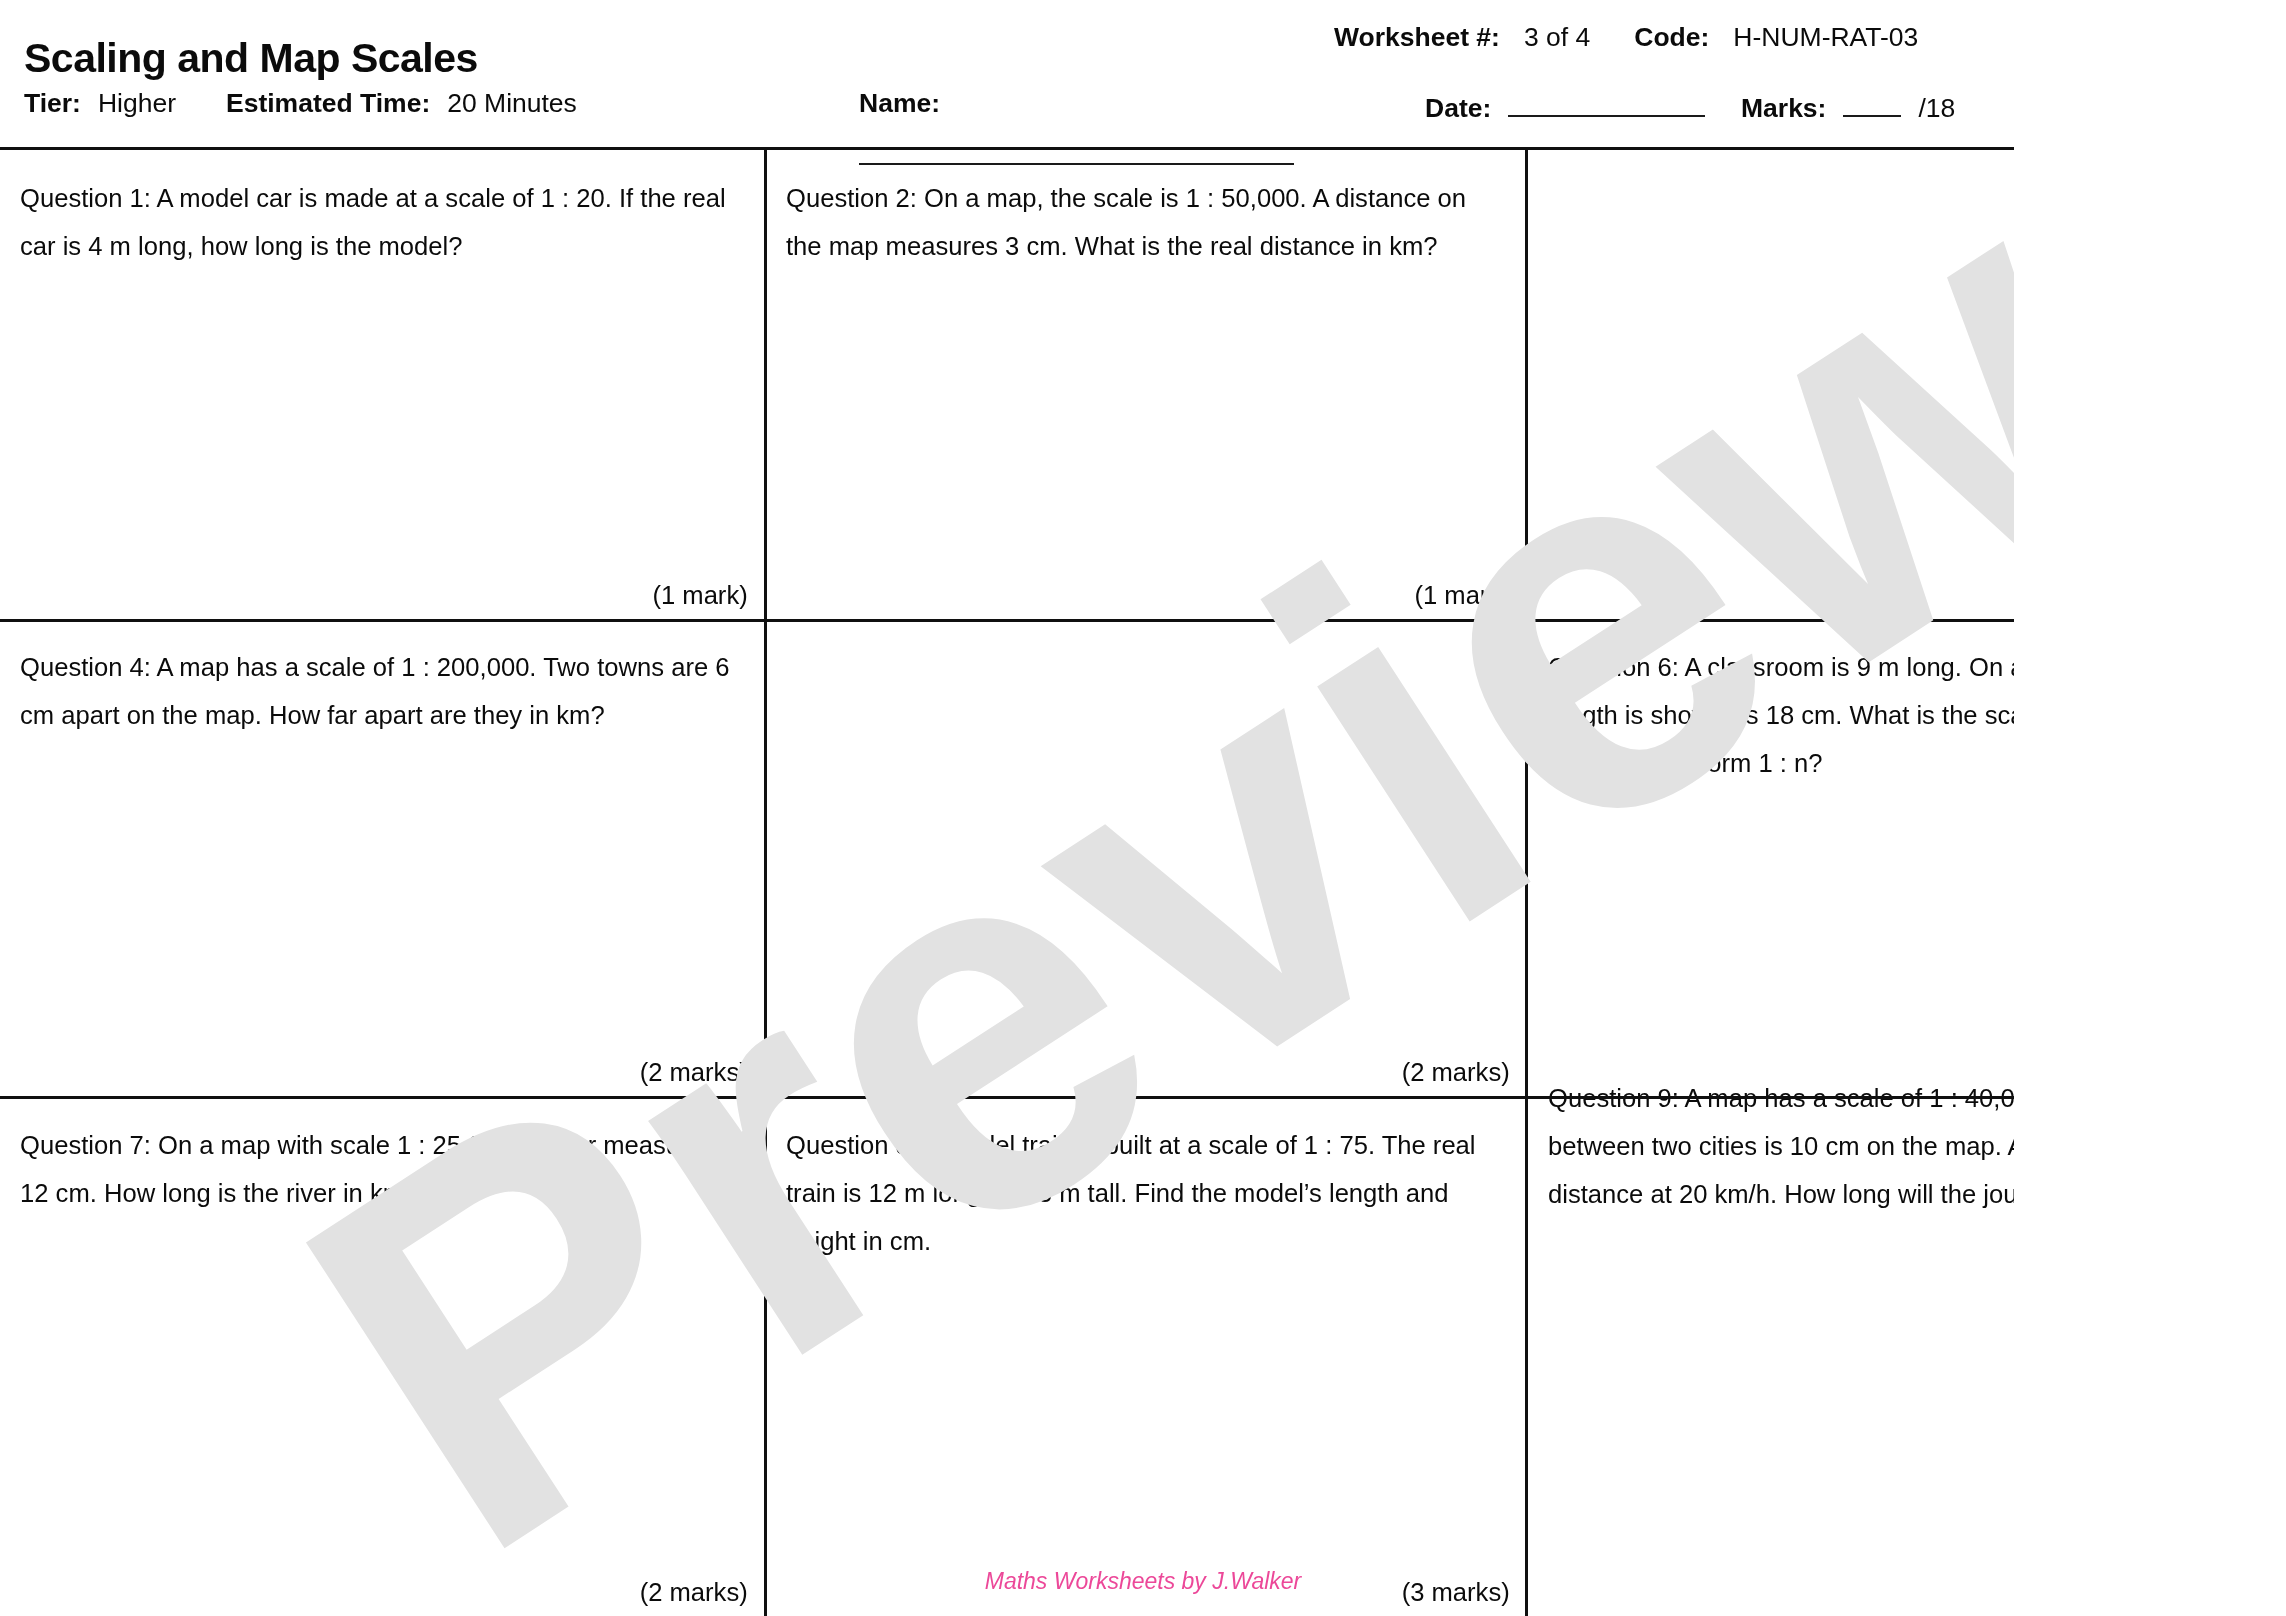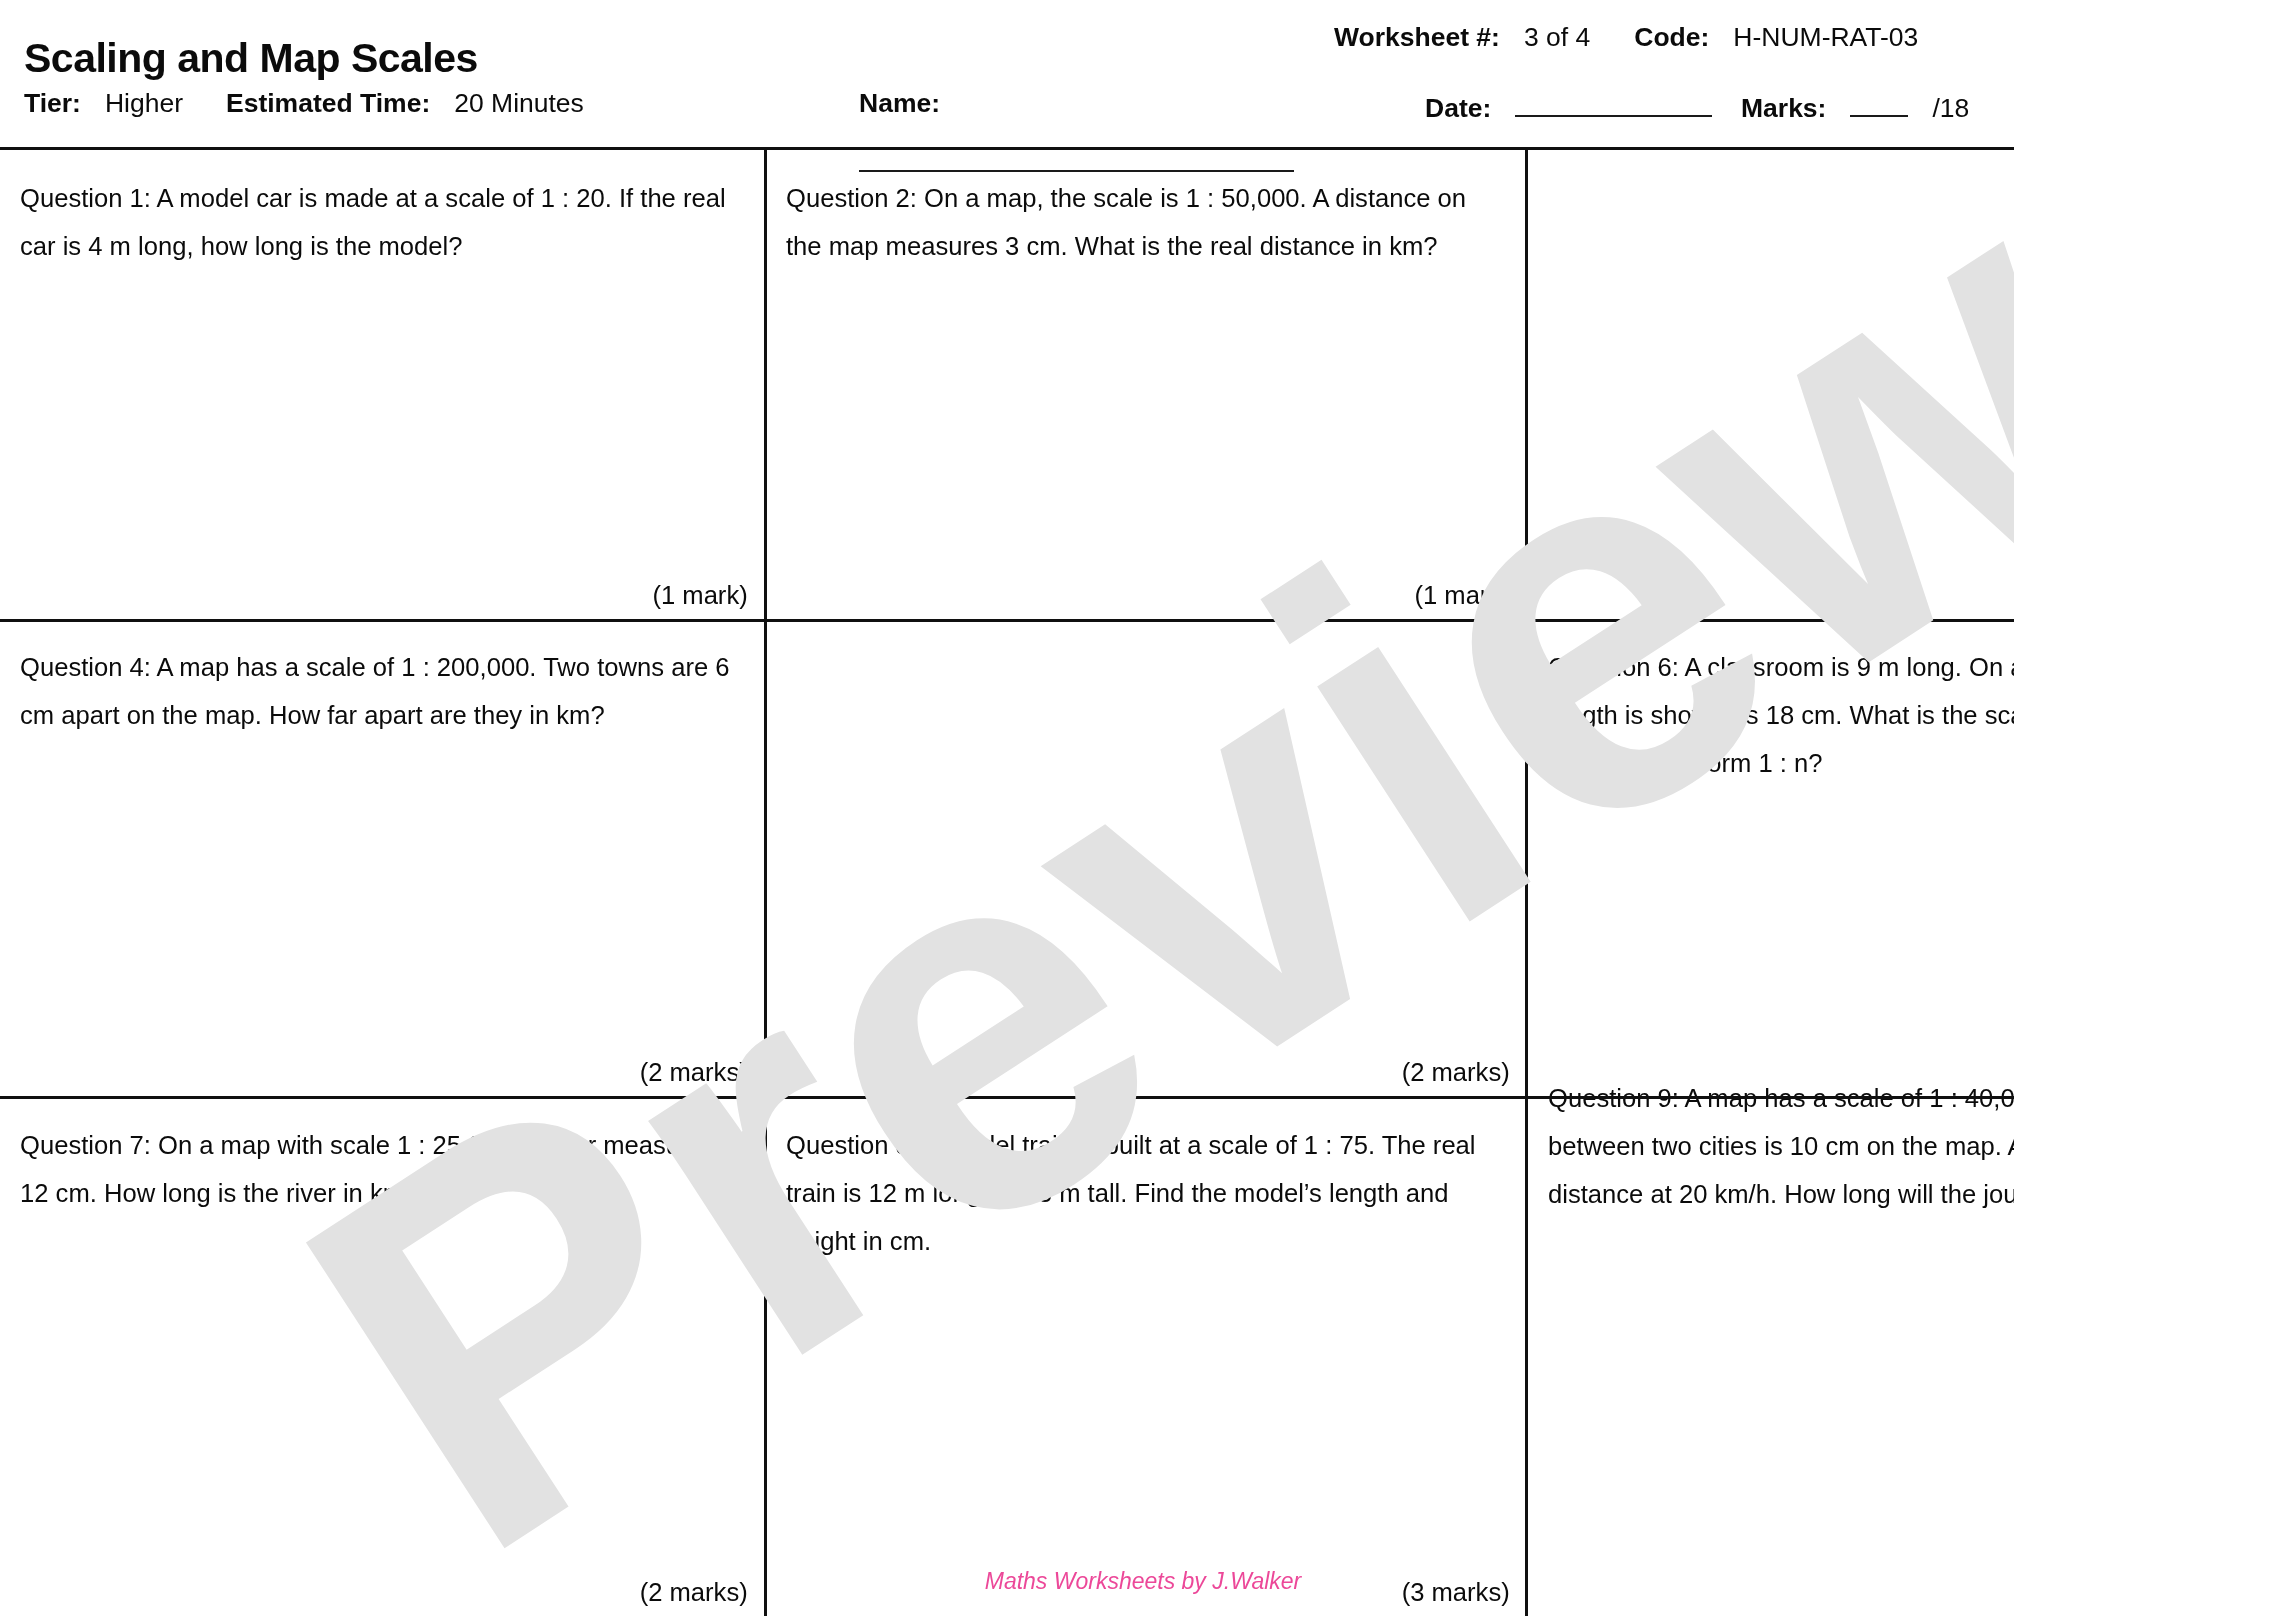--- a/index.html
+++ b/index.html
@@ -16,21 +16,21 @@
     position:absolute;left:24px;top:7.3px;
     font-size:41px;font-weight:800;letter-spacing:-0.5px;
   }
   .ws-info{
     position:absolute;left:1334px;top:22px;
     font-size:26.5px;display:flex;gap:44px;white-space:nowrap;
   }
   .ws-info .pair{display:flex;gap:24px;}
   .lbl{font-weight:700;}
   .meta-row{position:absolute;top:88px;left:0;width:2286px;height:42px;font-size:26.5px;}
-  .meta-item{position:absolute;white-space:nowrap;display:flex;gap:24px;align-items:baseline;}
+  .meta-item{position:absolute;white-space:nowrap;display:flex;gap:17px;align-items:baseline;}
   .m-tier{left:24px;}
   .m-time{left:226px;}
   .m-name{left:859px;flex-direction:column;}
   .m-date{left:1425px;}
   .m-marks{left:1741px;}
   .fill-line{display:inline-block;border-bottom:2.3px solid #1a1a1a;height:27.4px;}
   .line-name{width:435px;}
   .line-date{width:197px;}
   .line-marks{width:58px;}
   

